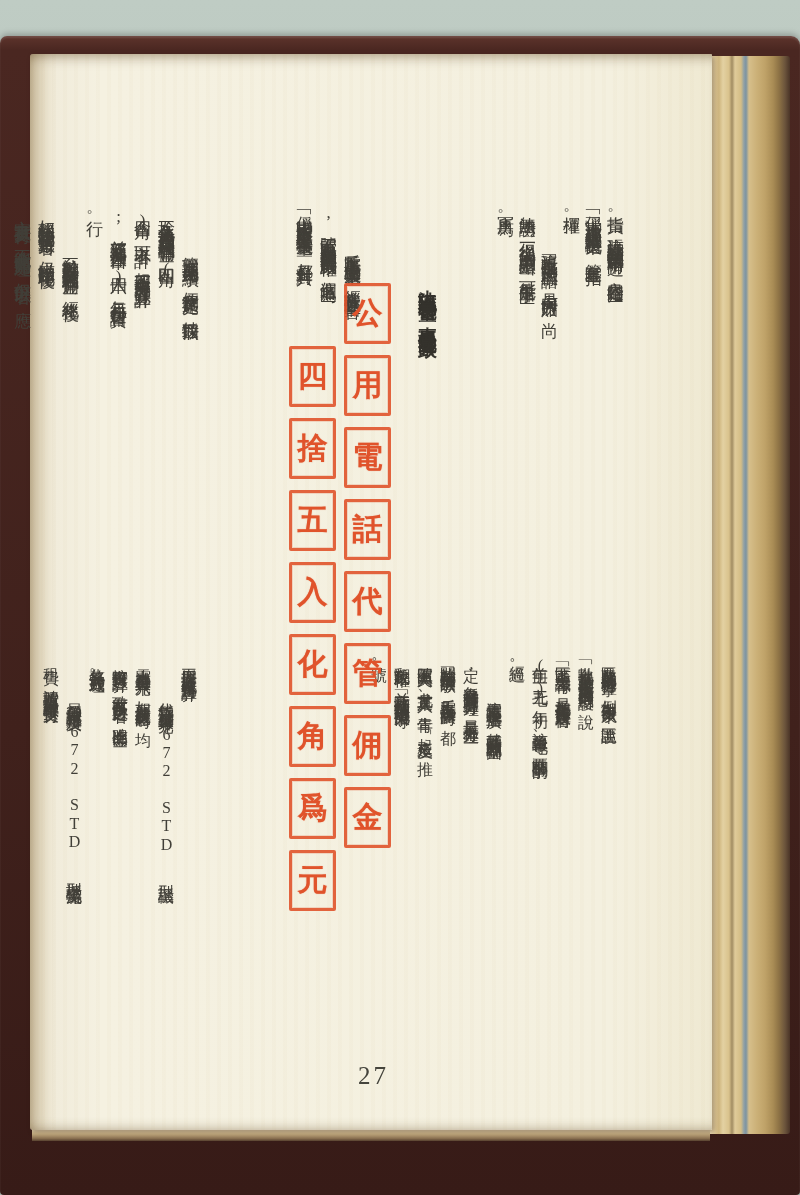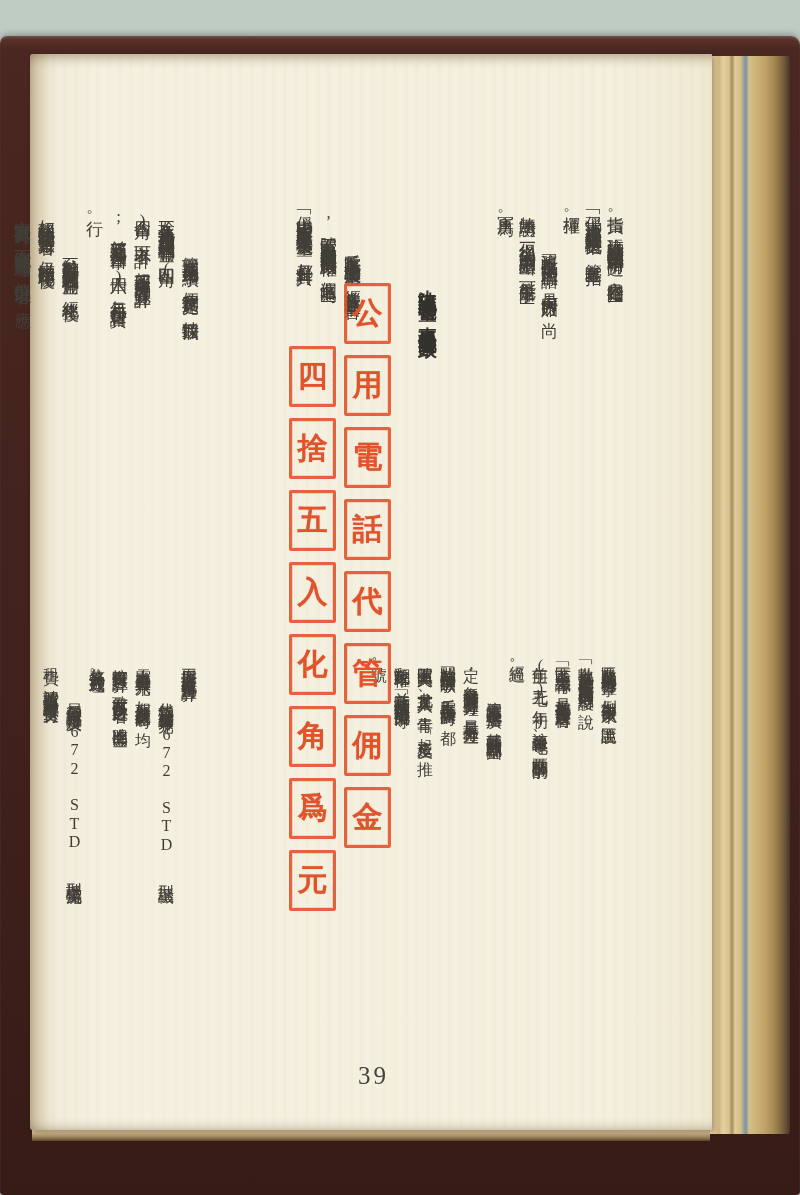--- a/index.html
+++ b/index.html
@@ -97,14 +97,14 @@
       <div class="stamp-box">四</div>
       <div class="stamp-box">捨</div>
       <div class="stamp-box">五</div>
       <div class="stamp-box">入</div>
       <div class="stamp-box">化</div>
       <div class="stamp-box">角</div>
       <div class="stamp-box">爲</div>
       <div class="stamp-box">元</div>
     </div>
 
-  <div class="page-number">39</div>
+  <div class="page-number">27</div>
 </div>
 
 </body></html>

